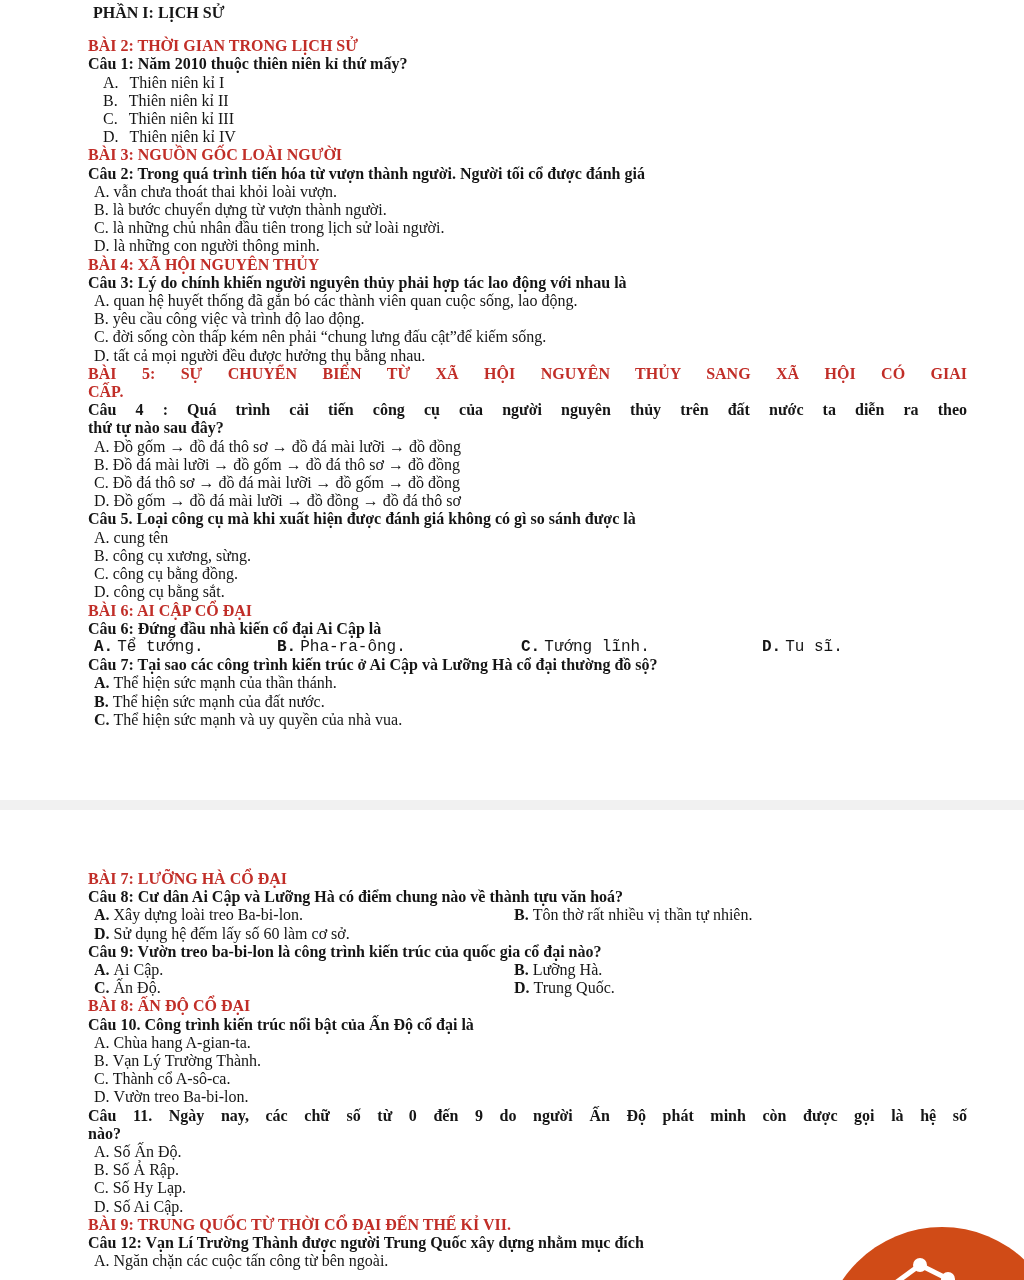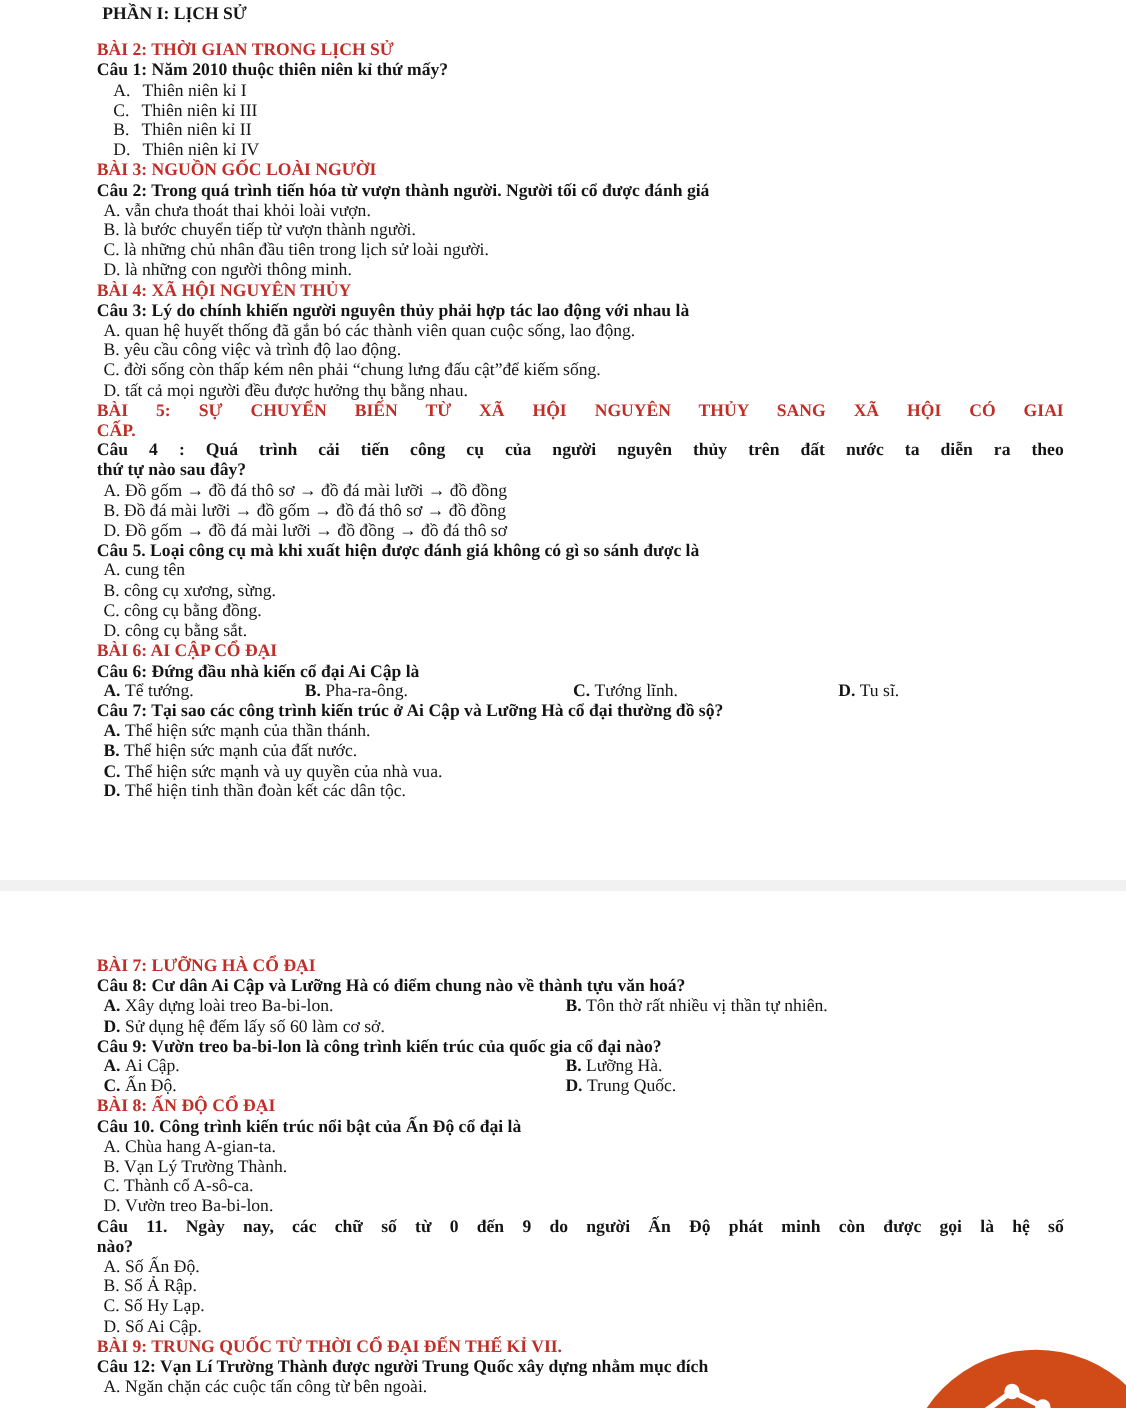--- a/index.html
+++ b/index.html
@@ -17,83 +17,83 @@
   .part-title{font-weight:bold;padding-left:5px;}
   .bai{color:var(--heading-red,#c12e28);font-weight:bold;}
   .first-bai{margin-top:15px;}
   .cau{font-weight:bold;}
   .stretch{text-align:justify;text-align-last:justify;text-justify:inter-word;font-family:Liberation Serif, serif;}
   .opt{padding-left:6px;}
   .opt .lbl,.optc .lbl{margin-right:4px;}
   .widegap{padding-left:15px;}
   .widegap .lbl{margin-right:11px;}
   .boldlbl .lbl{font-weight:bold;}
-  .row4{display:grid;grid-template-columns:183px 244px 241px 1fr;padding-left:6px;}
+  .row4{display:grid;grid-template-columns:183px 244px 241px 1fr;padding-left:6px;font-family:Liberation Mono, monospace;}
   .grid2{display:grid;grid-template-columns:420px 1fr;padding-left:6px;}
   .divider{height:10px;background:var(--divider-gray,#f1f1f1);margin-top:71px;}
   .fab{
     position:absolute;left:822px;top:1227px;width:240px;height:240px;
     border-radius:50%;background:var(--fab-orange,#d04b17);cursor:pointer;
   }
   .fab svg{position:absolute;left:60px;top:8px;}
 </style>
 </head>
 <body>
 
 <div class="page p1">
 
   <div class="part-title">PHẦN I: LỊCH SỬ</div>
 
   <div class="bai first-bai">BÀI 2: THỜI GIAN TRONG LỊCH SỬ</div>
   <div class="cau">Câu 1: Năm 2010 thuộc thiên niên kỉ thứ mấy?</div>
   <div class="opt widegap"><span class="lbl">A.</span><span>Thiên niên kỉ I</span></div>
+  <div class="opt widegap"><span class="lbl">B.</span><span>Thiên niên kỉ II</span></div>
   <div class="opt widegap"><span class="lbl">C.</span><span>Thiên niên kỉ III</span></div>
-  <div class="opt widegap"><span class="lbl">B.</span><span>Thiên niên kỉ II</span></div>
   <div class="opt widegap"><span class="lbl">D.</span><span>Thiên niên kỉ IV</span></div>
 
   <div class="bai">BÀI 3: NGUỒN GỐC LOÀI NGƯỜI</div>
   <div class="cau">Câu 2: Trong quá trình tiến hóa từ vượn thành người. Người tối cổ được đánh giá</div>
   <div class="opt"><span class="lbl">A.</span><span>vẫn chưa thoát thai khỏi loài vượn.</span></div>
-  <div class="opt"><span class="lbl">B.</span><span>là bước chuyển tiếp từ vượn thành người.</span></div>
+  <div class="opt"><span class="lbl">B.</span><span>là bước chuyển dựng từ vượn thành người.</span></div>
   <div class="opt"><span class="lbl">C.</span><span>là những chủ nhân đầu tiên trong lịch sử loài người.</span></div>
   <div class="opt"><span class="lbl">D.</span><span>là những con người thông minh.</span></div>
 
   <div class="bai">BÀI 4: XÃ HỘI NGUYÊN THỦY</div>
   <div class="cau">Câu 3: Lý do chính khiến người nguyên thủy phải hợp tác lao động với nhau là</div>
   <div class="opt"><span class="lbl">A.</span><span>quan hệ huyết thống đã gắn bó các thành viên quan cuộc sống, lao động.</span></div>
   <div class="opt"><span class="lbl">B.</span><span>yêu cầu công việc và trình độ lao động.</span></div>
   <div class="opt"><span class="lbl">C.</span><span>đời sống còn thấp kém nên phải “chung lưng đấu cật”để kiếm sống.</span></div>
   <div class="opt"><span class="lbl">D.</span><span>tất cả mọi người đều được hưởng thụ bằng nhau.</span></div>
 
   <div class="bai stretch">BÀI 5: SỰ CHUYỂN BIẾN TỪ XÃ HỘI NGUYÊN THỦY SANG XÃ HỘI CÓ GIAI</div>
   <div class="bai">CẤP.</div>
   <div class="cau stretch">Câu 4 : Quá trình cải tiến công cụ của người nguyên thủy trên đất nước ta diễn ra theo</div>
   <div class="cau">thứ tự nào sau đây?</div>
   <div class="opt"><span class="lbl">A.</span><span>Đồ gốm → đồ đá thô sơ → đồ đá mài lưỡi → đồ đồng</span></div>
   <div class="opt"><span class="lbl">B.</span><span>Đồ đá mài lưỡi → đồ gốm → đồ đá thô sơ → đồ đồng</span></div>
+  <div class="opt"><span class="lbl">C.</span><span>Đồ đá thô sơ → đồ đá mài lưỡi → đồ gốm → đồ đồng</span></div>
   <div class="opt"><span class="lbl">D.</span><span>Đồ gốm → đồ đá mài lưỡi → đồ đồng → đồ đá thô sơ</span></div>
   <div class="cau">Câu 5. Loại công cụ mà khi xuất hiện được đánh giá không có gì so sánh được là</div>
   <div class="opt"><span class="lbl">A.</span><span>cung tên</span></div>
   <div class="opt"><span class="lbl">B.</span><span>công cụ xương, sừng.</span></div>
   <div class="opt"><span class="lbl">C.</span><span>công cụ bằng đồng.</span></div>
   <div class="opt"><span class="lbl">D.</span><span>công cụ bằng sắt.</span></div>
 
   <div class="bai">BÀI 6: AI CẬP CỔ ĐẠI</div>
   <div class="cau">Câu 6: Đứng đầu nhà kiến cổ đại Ai Cập là</div>
   <div class="row4">
     <div class="optc boldlbl"><span class="lbl">A.</span><span>Tể tướng.</span></div>
     <div class="optc boldlbl"><span class="lbl">B.</span><span>Pha-ra-ông.</span></div>
     <div class="optc boldlbl"><span class="lbl">C.</span><span>Tướng lĩnh.</span></div>
     <div class="optc boldlbl"><span class="lbl">D.</span><span>Tu sĩ.</span></div>
   </div>
   <div class="cau">Câu 7: Tại sao các công trình kiến trúc ở Ai Cập và Lưỡng Hà cổ đại thường đồ sộ?</div>
   <div class="opt boldlbl"><span class="lbl">A.</span><span>Thể hiện sức mạnh của thần thánh.</span></div>
   <div class="opt boldlbl"><span class="lbl">B.</span><span>Thể hiện sức mạnh của đất nước.</span></div>
   <div class="opt boldlbl"><span class="lbl">C.</span><span>Thể hiện sức mạnh và uy quyền của nhà vua.</span></div>
-  <div class="opt boldlbl"><span class="lbl">D.</span><span>Thể hiện tinh thần đoàn kết các dân tộc.</span></div>
 
 </div>
 
 <div class="divider"></div>
 
 <div class="page p2">
 
   <div class="bai">BÀI 7: LƯỠNG HÀ CỔ ĐẠI</div>
   <div class="cau">Câu 8: Cư dân Ai Cập và Lưỡng Hà có điểm chung nào về thành tựu văn hoá?</div>
   <div class="grid2">

